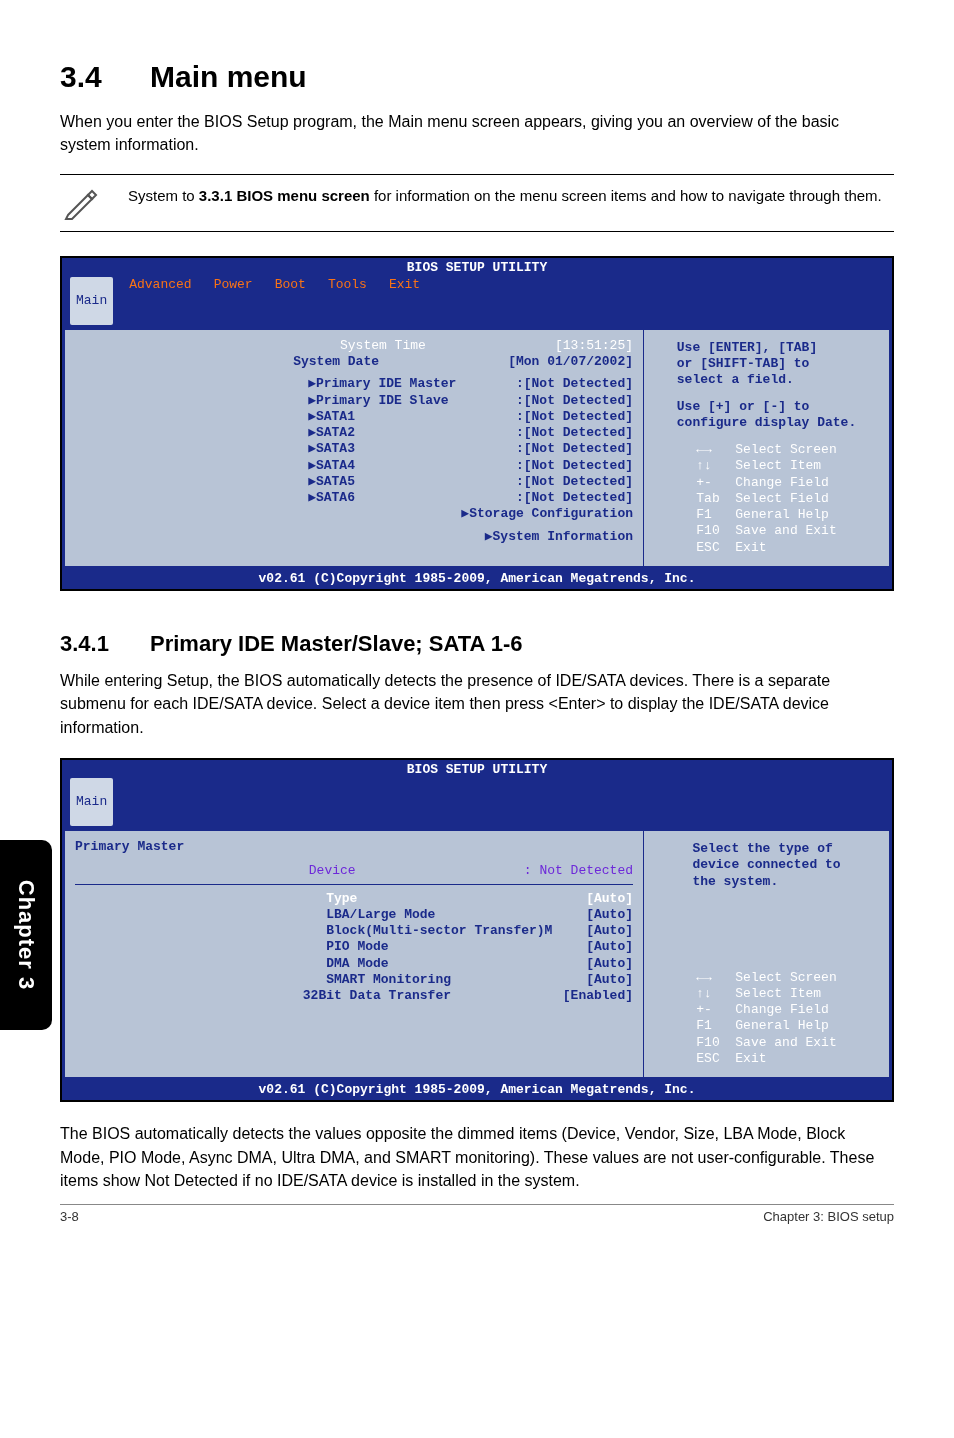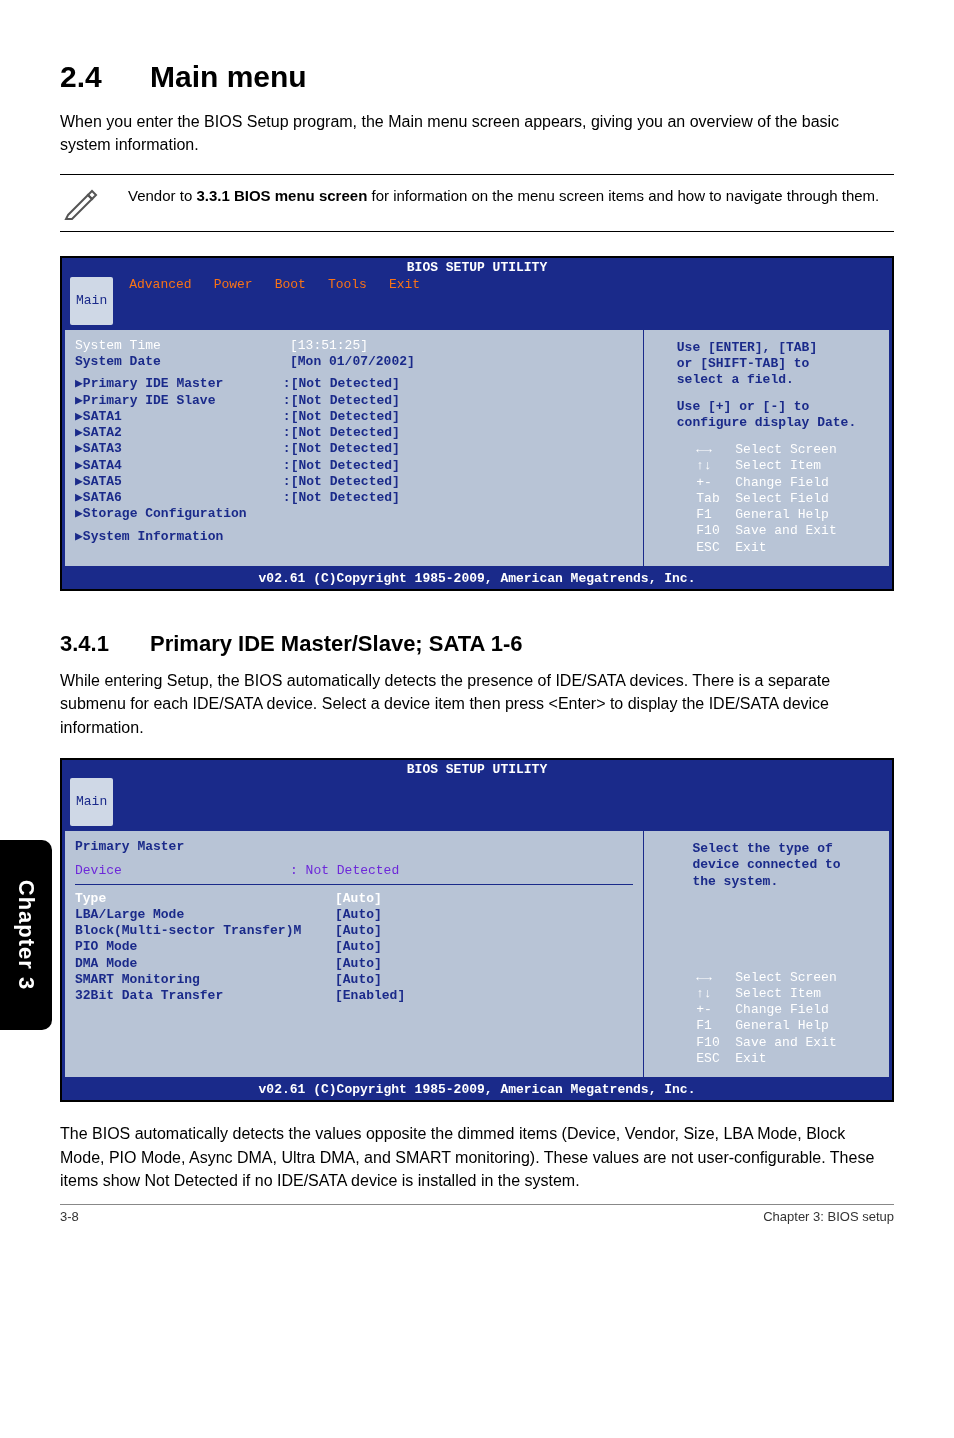--- a/index.html
+++ b/index.html
@@ -120,21 +120,21 @@
   }
   .bios .right {
     width: 225px;
     border-left: 1px solid #1a2a8a;
     padding: 10px 10px;
     color: #1a2a8a;
     display:flex;
     flex-direction:column;
     align-items:center;
   }
-  .row { display:flex; }
+  .row { display:flex;justify-content:flex-end; }
   .label { flex:0 0 215px; white-space:pre; }
   .value { white-space:pre; }
   .white { color:#fff; }
   .blue  { color:#1a2a8a; font-weight:bold;}
   .pointer { color:#1a2a8a; }
   .helpblock { margin-bottom:auto;}
   .navblock { margin-top:auto; white-space:pre;}
   .bios .footer {
     background:#1a2a8a;
     color:#fff;
@@ -165,32 +165,32 @@
 </head>
 <body>
 
 <div class="page">
 
   <div class="side-tab">
     <span>Chapter 3</span>
   </div>
 
   <h1 class="section">
-    <span class="num">2.4</span><span>Main menu</span>
+    <span class="num">3.4</span><span>Main menu</span>
   </h1>
 
   <p class="body">When you enter the BIOS Setup program, the Main menu screen appears, giving you an overview of the basic system information.</p>
 
   <div class="note-wrap">
     <svg class="note-icon" viewBox="0 0 36 36">
       <path d="M4 30 L24 10 L28 14 L8 34 L2 34 Z" fill="none" stroke="#555" stroke-width="2"></path>
       <path d="M24 10 L28 6 L32 10 L28 14 Z" fill="none" stroke="#555" stroke-width="2"></path>
     </svg>
     <div class="note-text">
-      <span>Vendor to </span><b>3.3.1 BIOS menu screen</b><span> for information on the menu screen items and how to navigate through them.</span>
+      <span>System to </span><b>3.3.1 BIOS menu screen</b><span> for information on the menu screen items and how to navigate through them.</span>
     </div>
   </div>
 
   <div class="bios">
     <div class="titlebar">BIOS SETUP UTILITY</div>
     <div class="menubar">
       <span class="tab active">Main</span>
       <span class="tab">Advanced</span>
       <span class="tab">Power</span>
       <span class="tab">Boot</span>

